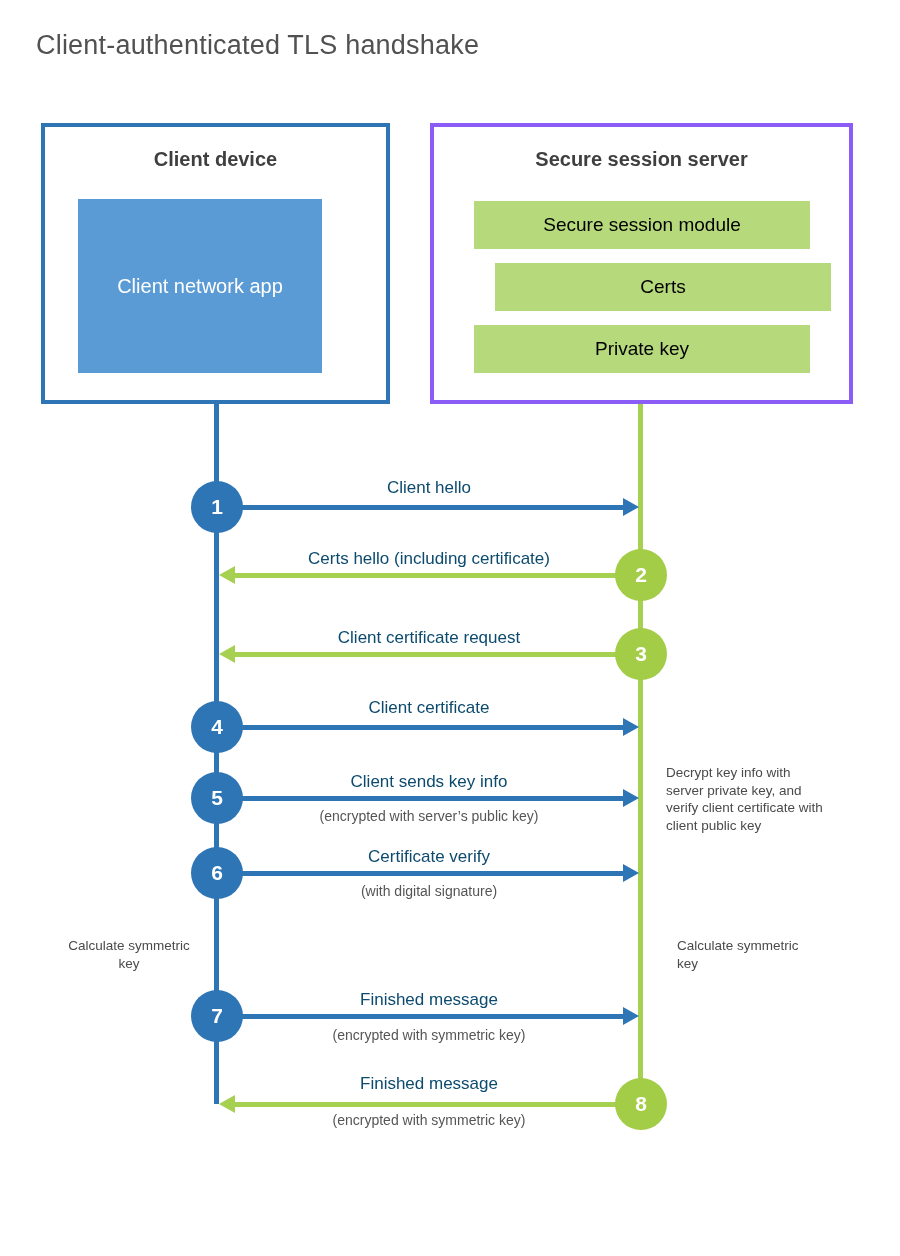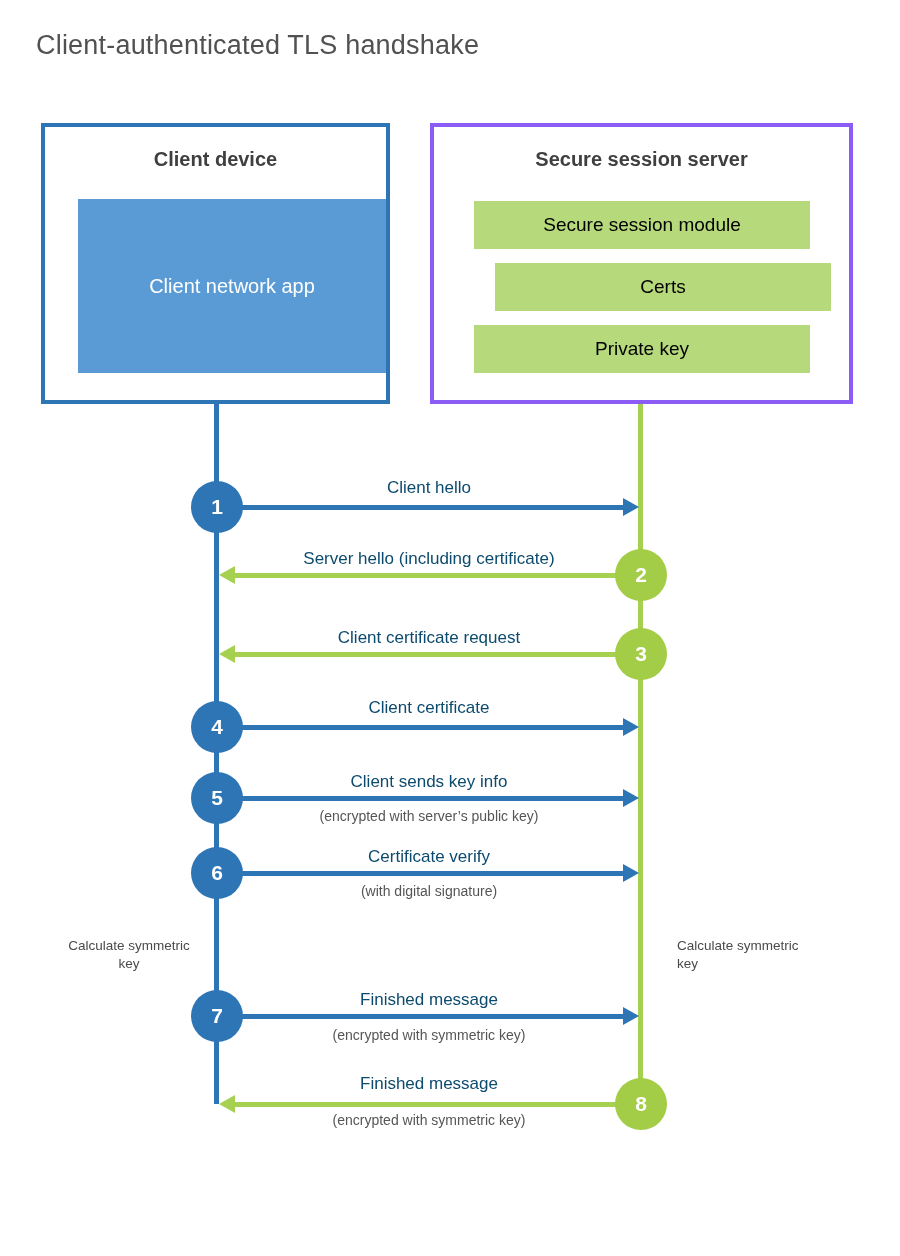--- a/index.html
+++ b/index.html
@@ -13,21 +13,21 @@
 
   
   .actor-box { position:absolute; top:123px; height:281px; background:#fff; box-sizing:border-box; }
   .client-box { left:41px;  width:349px; border:4px solid #2e75b5; }
   .server-box { left:430px; width:423px; border:4px solid #8b5cf6; }
   .actor-title {
     position:absolute; left:0; right:0; top:21px; text-align:center;
     font-size:20px; font-weight:700; color:#3f3f3f;
   }
   .app-box {
-    position:absolute; left:33px; top:72px; width:308px; height:174px;
+    position:absolute; left:33px; top:72px; width:244px; height:174px;
     background:#5b9bd5; display:flex; align-items:center; justify-content:center;
   }
   .app-box .txt { width:180px; text-align:center; color:#fff; font-size:20px; line-height:1.45; }
   .server-bar {
     position:absolute; left:40px; width:336px; height:48px;
     background:#b6d97c; display:flex; align-items:center; justify-content:center;
     color:#000000; font-size:19px;
   }
   .bar-1 { top:74px; } .bar-2 { top:136px;margin-left:21px; } .bar-3 { top:198px; }
 
@@ -102,21 +102,21 @@
 
   <div class="lifeline blue"></div>
   <div class="lifeline green"></div>
 
   <div class="msg-label" style="top:478px;">Client hello</div>
   <div class="arrow right" style="top:497px;">
       <div class="line"></div>
     </div>
   <div class="step-circle blue" style="top:481px;">1</div>
 
-  <div class="msg-label" style="top:549px;">Server hello (including certificate)</div>
+  <div class="msg-label" style="top:549px;">Certs hello (including certificate)</div>
   <div class="arrow left" style="top:565px;">
       <div class="line"></div>
     </div>
   <div class="step-circle green" style="top:549px;">2</div>
 
   <div class="msg-label" style="top:628px;">Client certificate request</div>
   <div class="arrow left" style="top:644px;">
       <div class="line"></div>
     </div>
   <div class="step-circle green" style="top:628px;">3</div>
@@ -148,16 +148,17 @@
   <div class="step-circle blue" style="top:990px;">7</div>
   <div class="msg-sublabel" style="top:1027px;">(encrypted with symmetric key)</div>
 
   <div class="msg-label" style="top:1074px;">Finished message</div>
   <div class="arrow left" style="top:1094px;">
       <div class="line"></div>
     </div>
   <div class="step-circle green" style="top:1078px;">8</div>
   <div class="msg-sublabel" style="top:1112px;">(encrypted with symmetric key)</div>
 
+  <div class="side-note note-decrypt">Decrypt key info with server private key, and verify client certificate with client public key</div>
   <div class="side-note note-calc-left">Calculate symmetric key</div>
   <div class="side-note note-calc-right">Calculate symmetric key</div>
 
 </div>
 
 </body></html>

